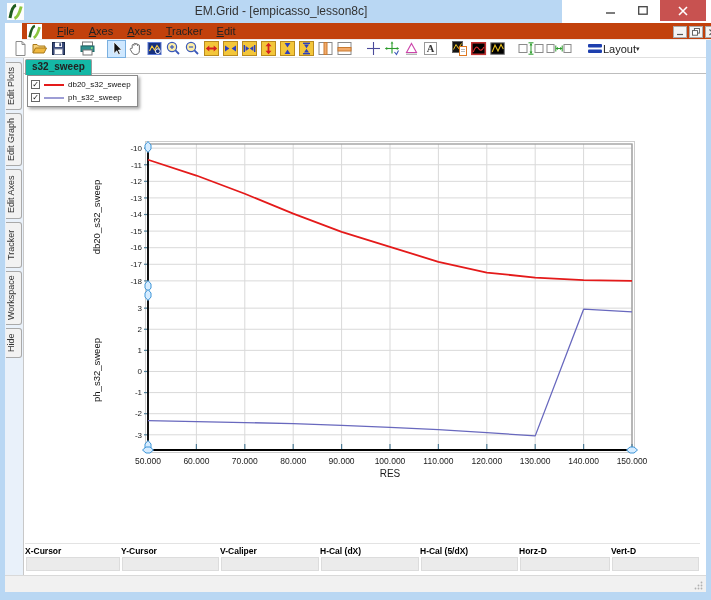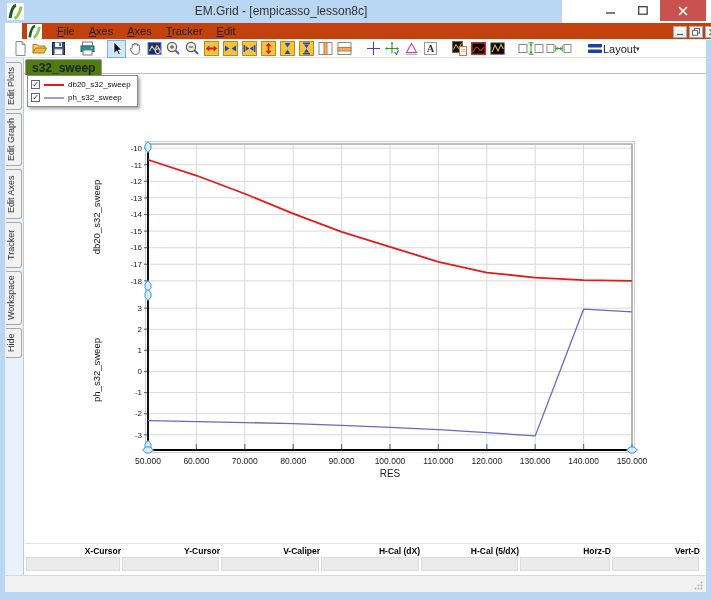--- a/index.html
+++ b/index.html
@@ -35,33 +35,33 @@
   .gap { width:10px; flex:0 0 auto; }
   .layout-btn { display:flex; align-items:center; padding:1px 4px; flex:0 0 auto; }
   .layout-label { font-size:11px; color:#222; }
   
   .sidebar { position:absolute; left:5px; top:58px; width:18px; height:517px; background:#e9f1fa; }
   .vtab { position:absolute; left:6px; width:16px; background:#f2f2f2; border:1px solid #a9a9a9; border-right:none; border-radius:3px 0 0 3px;
           writing-mode:vertical-rl; transform:rotate(180deg); text-align:center; font-size:9px; color:#333; cursor:default; overflow:hidden; }
   
   .canvas { position:absolute; left:23px; top:58px; width:683px; height:517px; background:#fff; border-left:1px solid #c8c8c8; }
   .tabbar { position:absolute; left:23px; top:58px; width:683px; height:16px; border-bottom:1px solid #bdbdbd; }
-  .doc-tab { position:absolute; left:25px; top:59px; height:16px; padding:1px 6px 0 6px; background:#4d7c0f; border:1px solid #9a9a9a; border-bottom:none; border-radius:2px 2px 0 0; font-size:12px; font-weight:bold; color:#222; }
+  .doc-tab { position:absolute; left:25px; top:59px; height:16px; padding:1px 6px 0 6px; background:#14b8a6; border:1px solid #9a9a9a; border-bottom:none; border-radius:2px 2px 0 0; font-size:10px; font-weight:bold; color:#222; }
   
   .legend { position:absolute; left:27px; top:75px; background:#fff; border:1px solid #8a8a8a; box-shadow:2px 2px 3px rgba(0,0,0,0.35); padding:2px 6px 2px 3px; }
   .legend-row { display:flex; align-items:center; height:13px; gap:4px; }
   .cb { width:9px; height:9px; border:1px solid #666; background:#fff; font-size:8px; line-height:7px; text-align:center; color:#111; flex:0 0 auto; }
   .lsample { width:20px; flex:0 0 auto; }
   .llabel { font-size:8px; color:#111; white-space:nowrap; }
   
   #plot-svg { position:absolute; left:90px; top:135px; }
   
   .readout-head, .readout-cells { position:absolute; left:25px; width:675px; display:grid; grid-template-columns:96px 99px 100px 100px 99px 92px 89px; }
   .readout-head { top:543px; border-top:1px solid #e3e3e3; padding-top:2px; }
-  .rh { font-size:8.5px; font-weight:bold; color:#000; text-align:right; }
+  .rh { font-size:8.5px; font-weight:bold; color:#000; text-align:left; }
   .readout-cells { top:557px; column-gap:0; }
   .rc { height:14px; background:#ebebeb; border:1px solid #dcdcdc; margin:0 1px; }
   
   .statusbar { position:absolute; left:5px; top:575px; width:701px; height:17px; background:#f1f1f1; border-top:1px solid #d9d9d9; }
   .grip { position:absolute; right:3px; bottom:2px; }
   svg { display:block; }
 </style>
 </head>
 <body>
 

